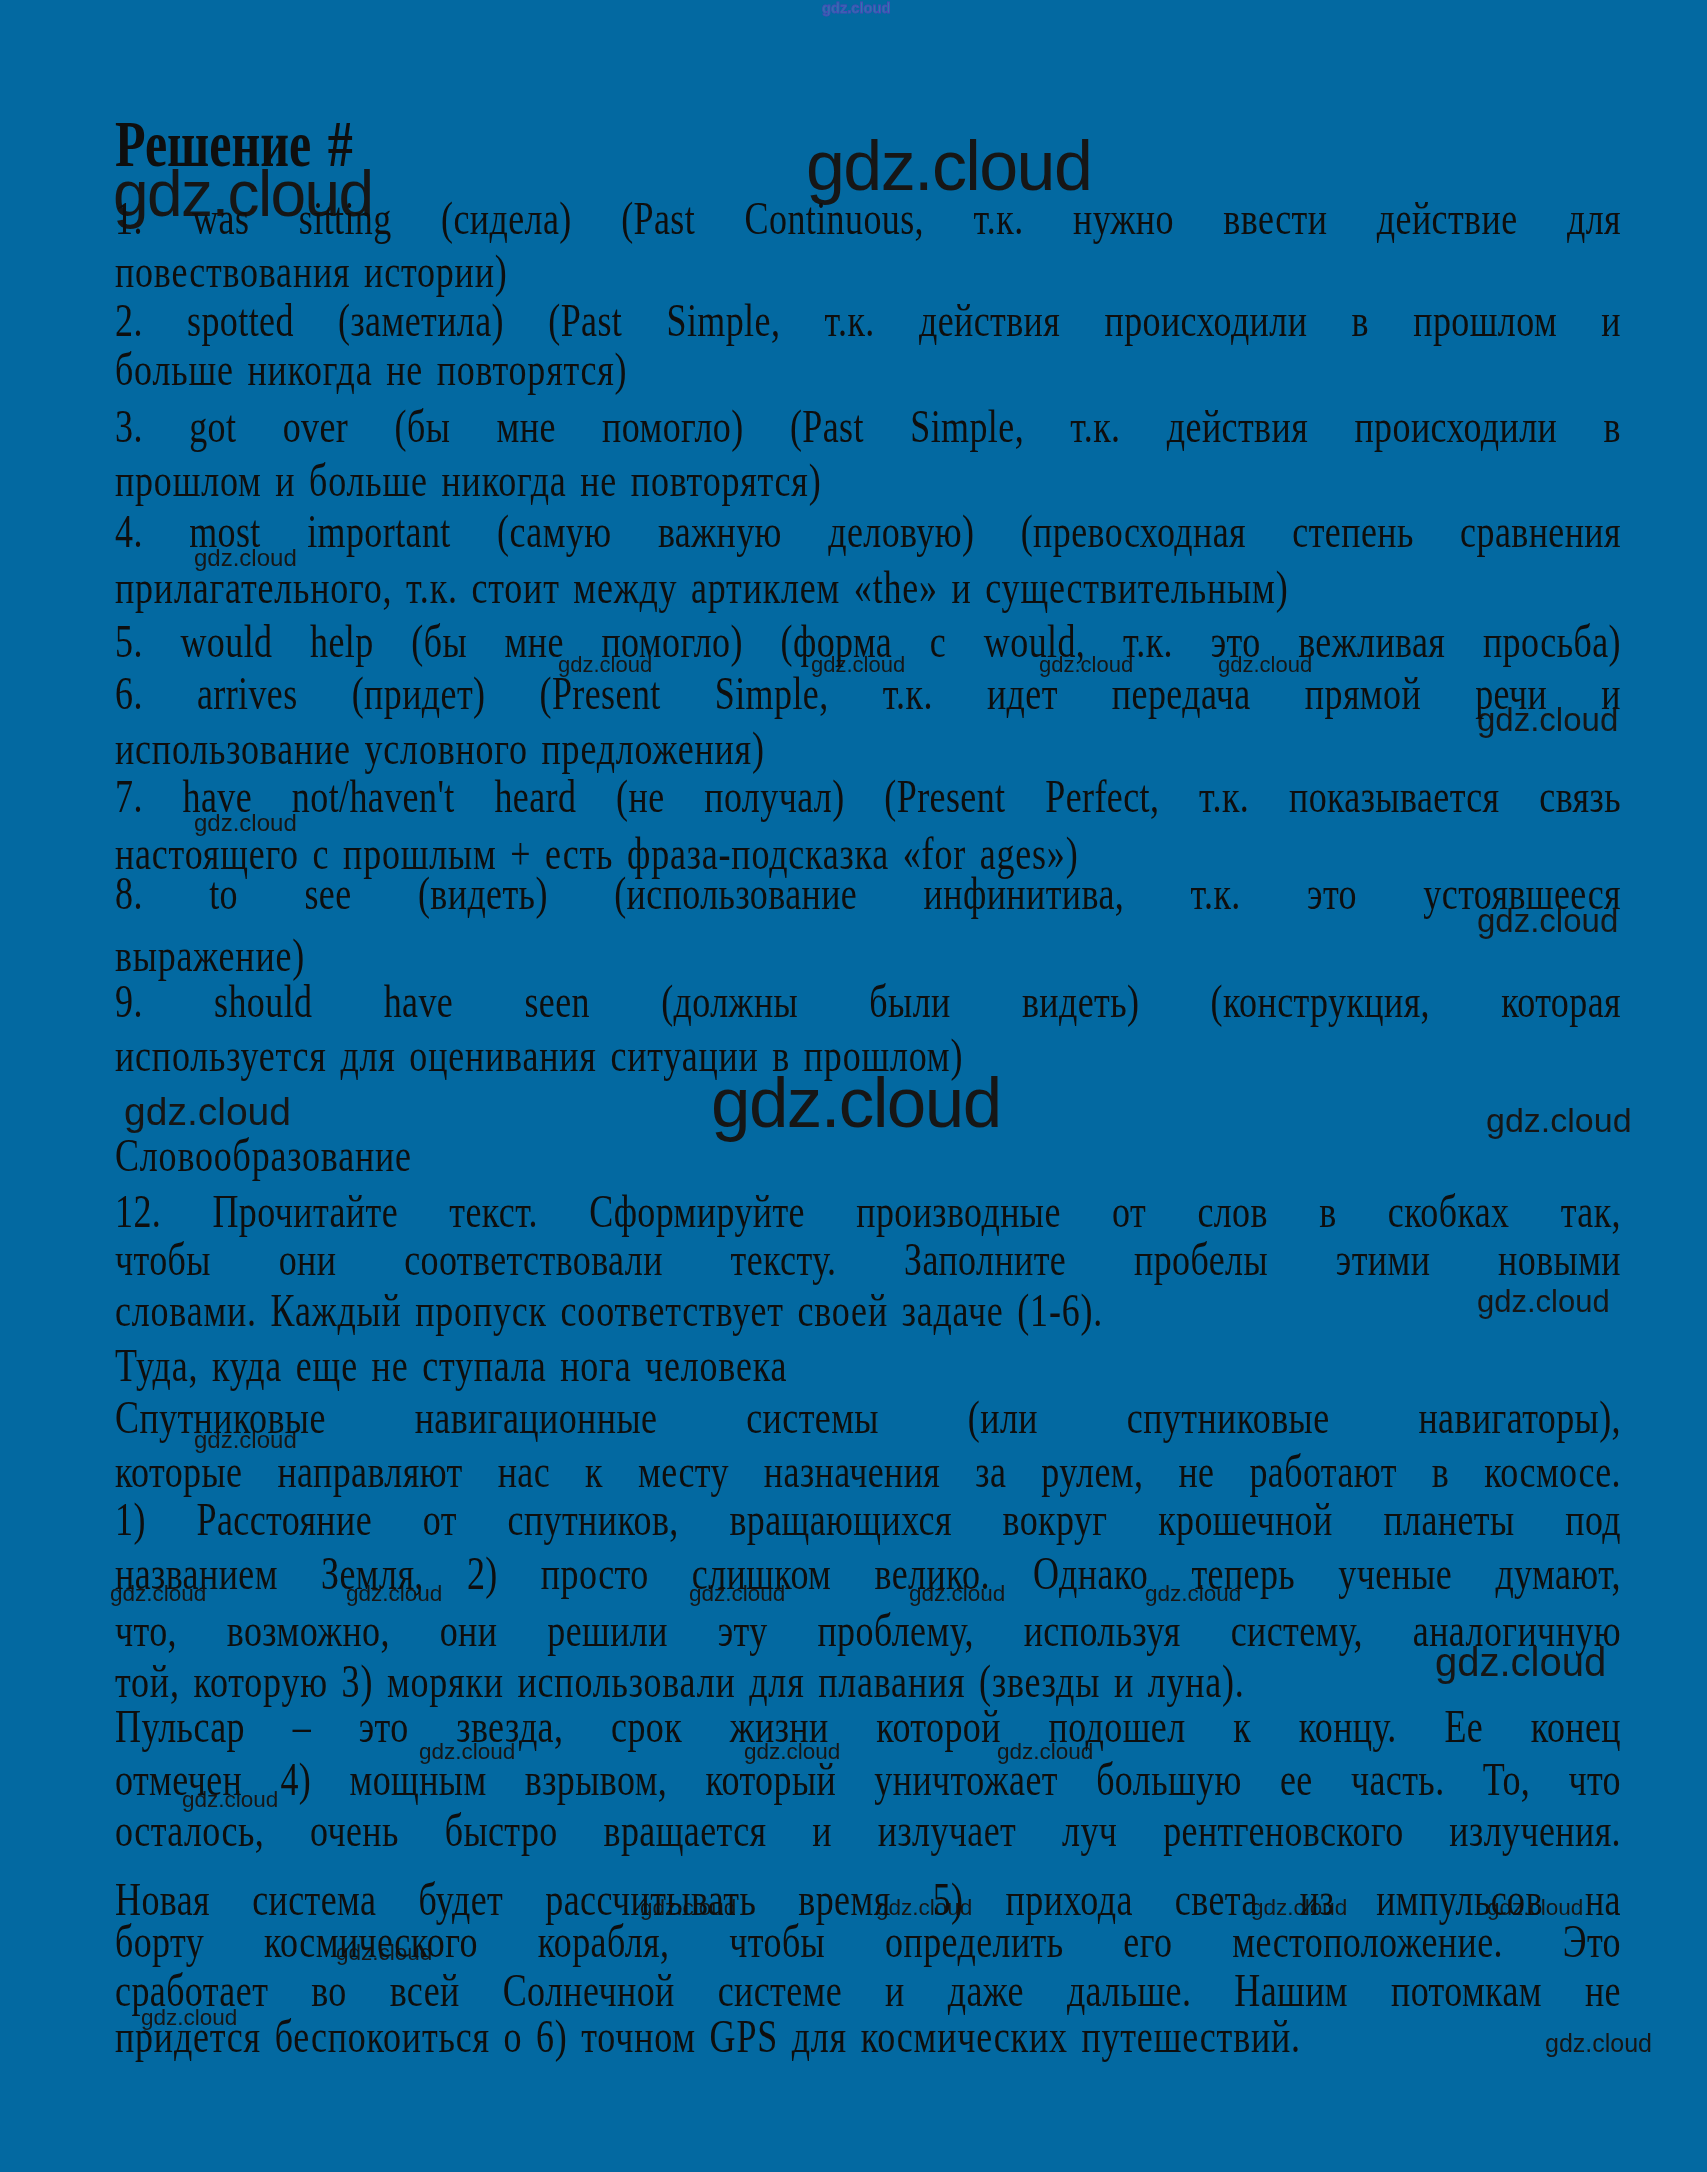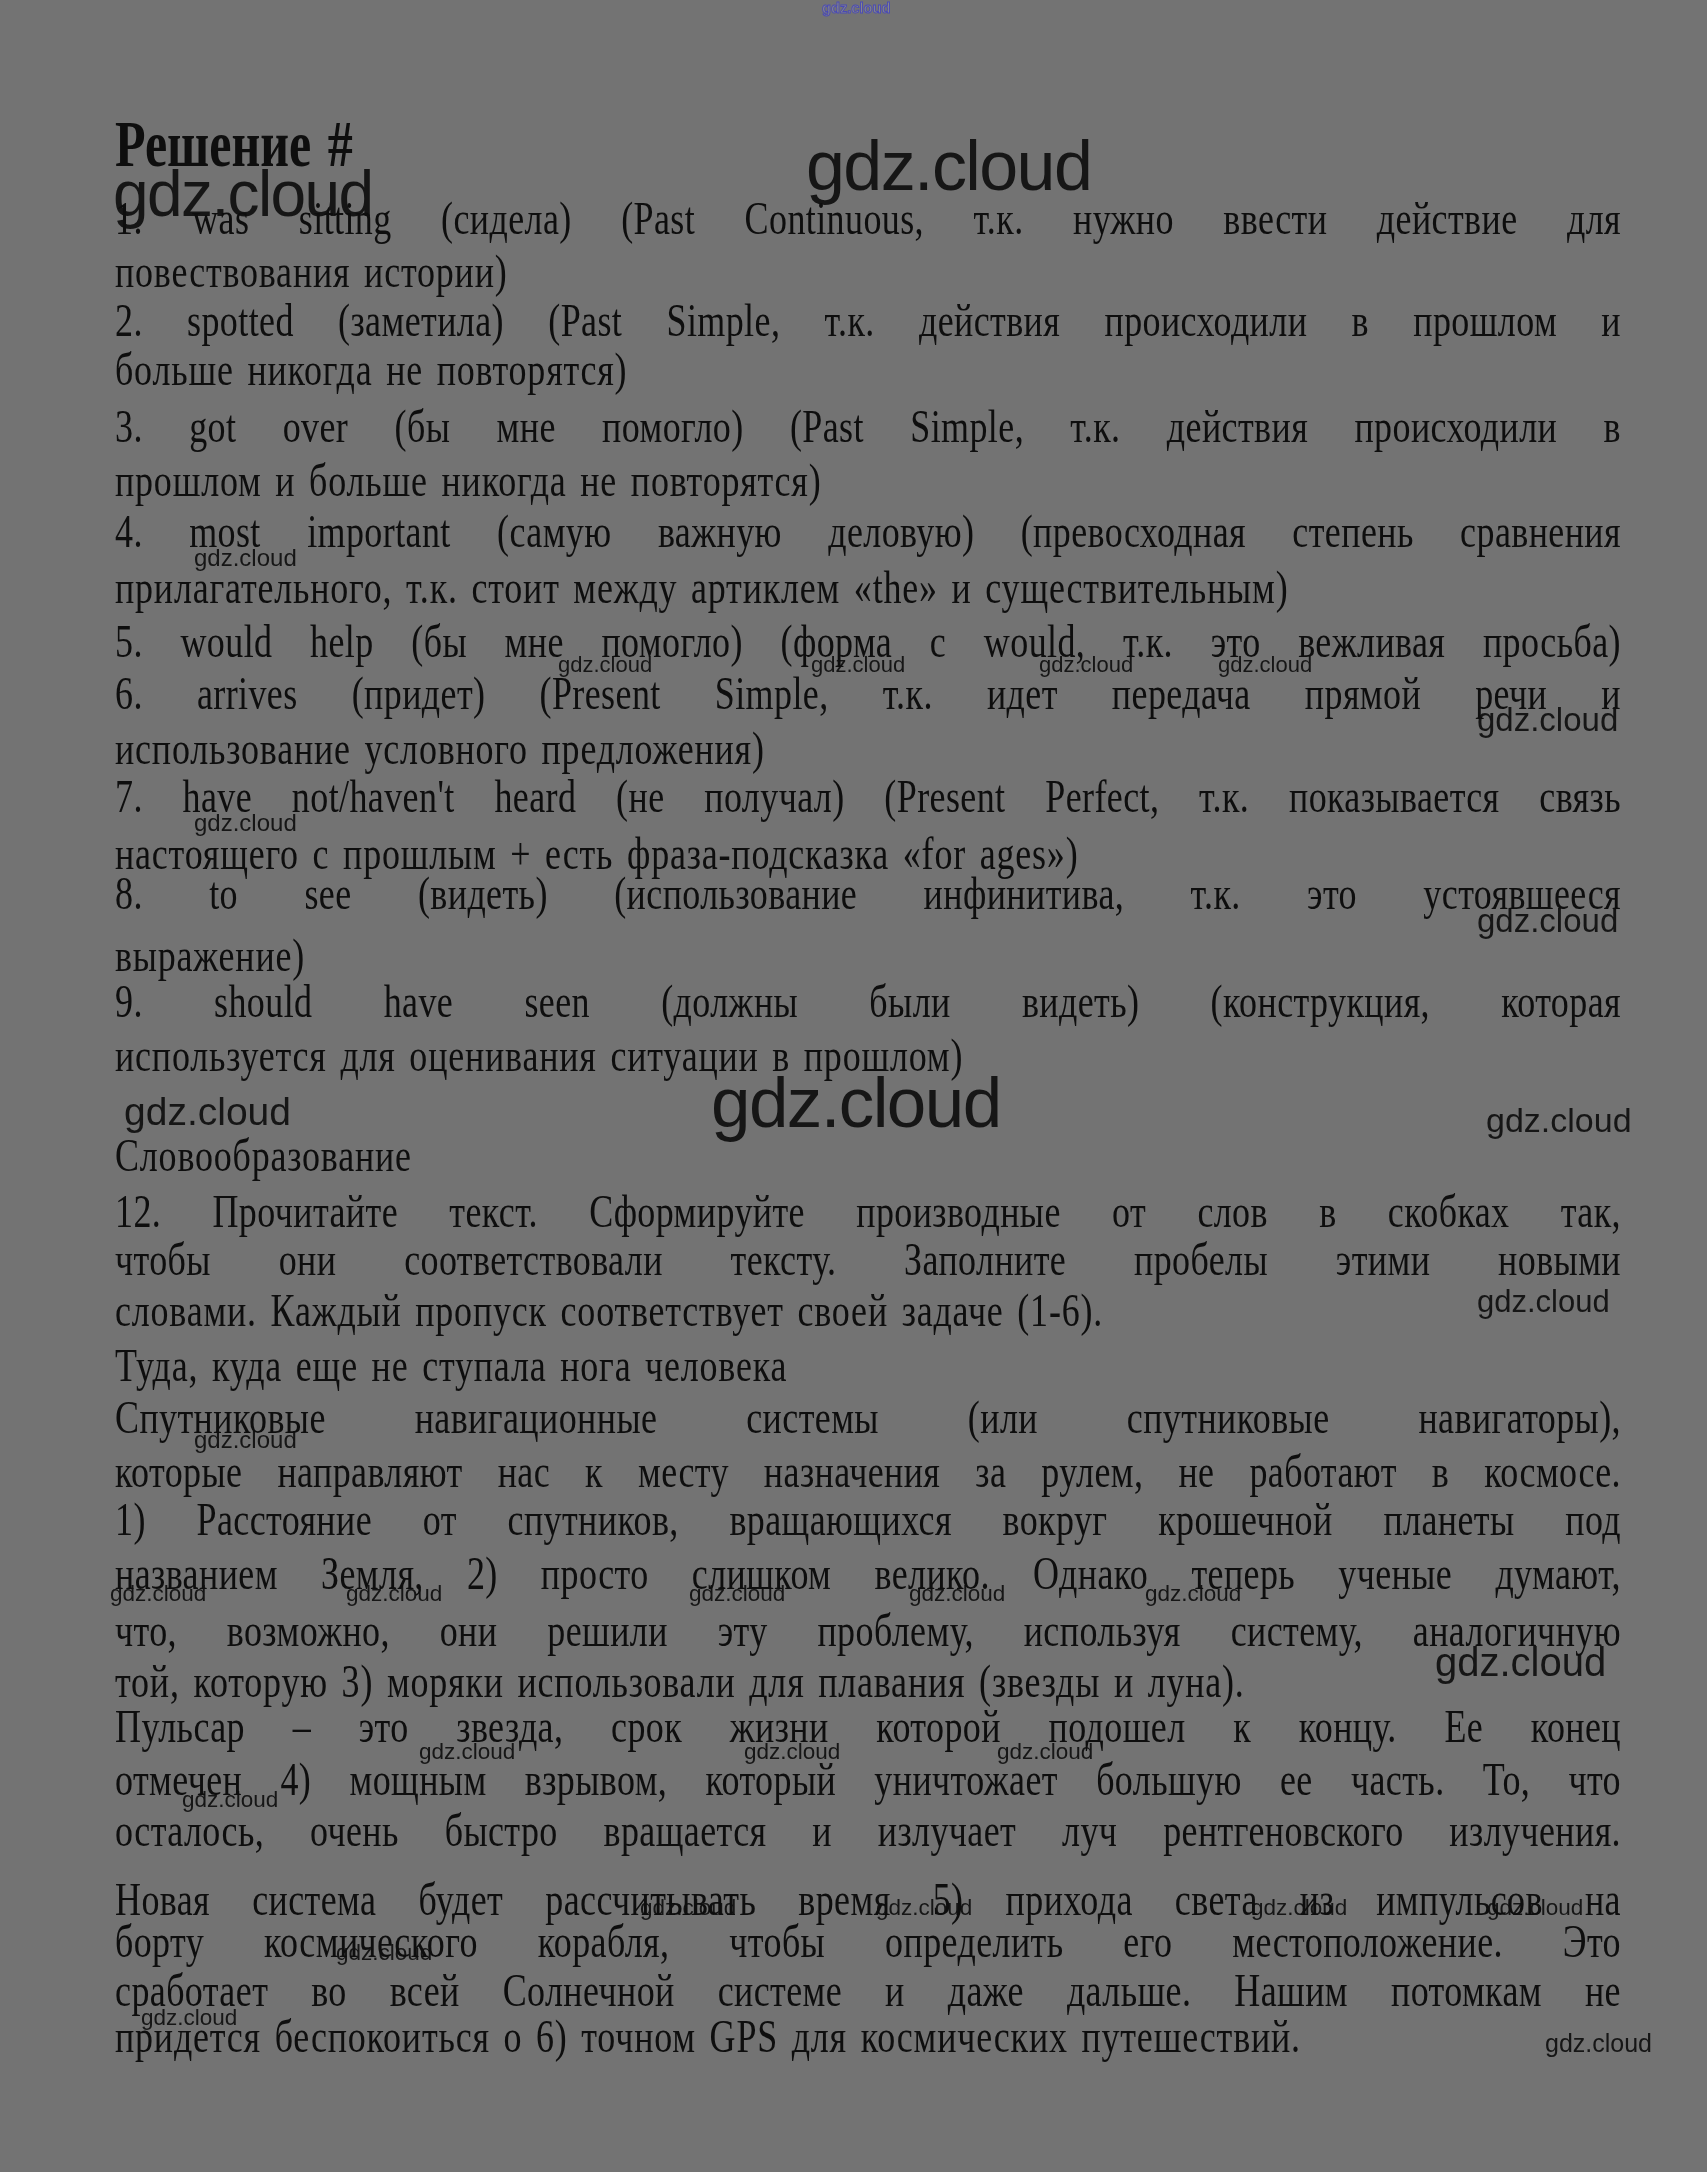--- a/index.html
+++ b/index.html
@@ -1,19 +1,19 @@
 <!DOCTYPE html>
 <html style="font-size:12.4px"><head>
 <meta charset="utf-8">
 <style>
   html,body{margin:0;padding:0;background:#e8e8e8;}
   .page{
     position:relative;
     width:1707px;height:2172px;
-    background:#737373;
+    background:#0369a1;
     overflow:hidden;
     font-family:"Liberation Serif","DejaVu Serif",serif;
     color:#0e0e0e;
   }
   
   .line{
     position:absolute;
     left:115px;
     width:1506px;
     font-size:36px;

